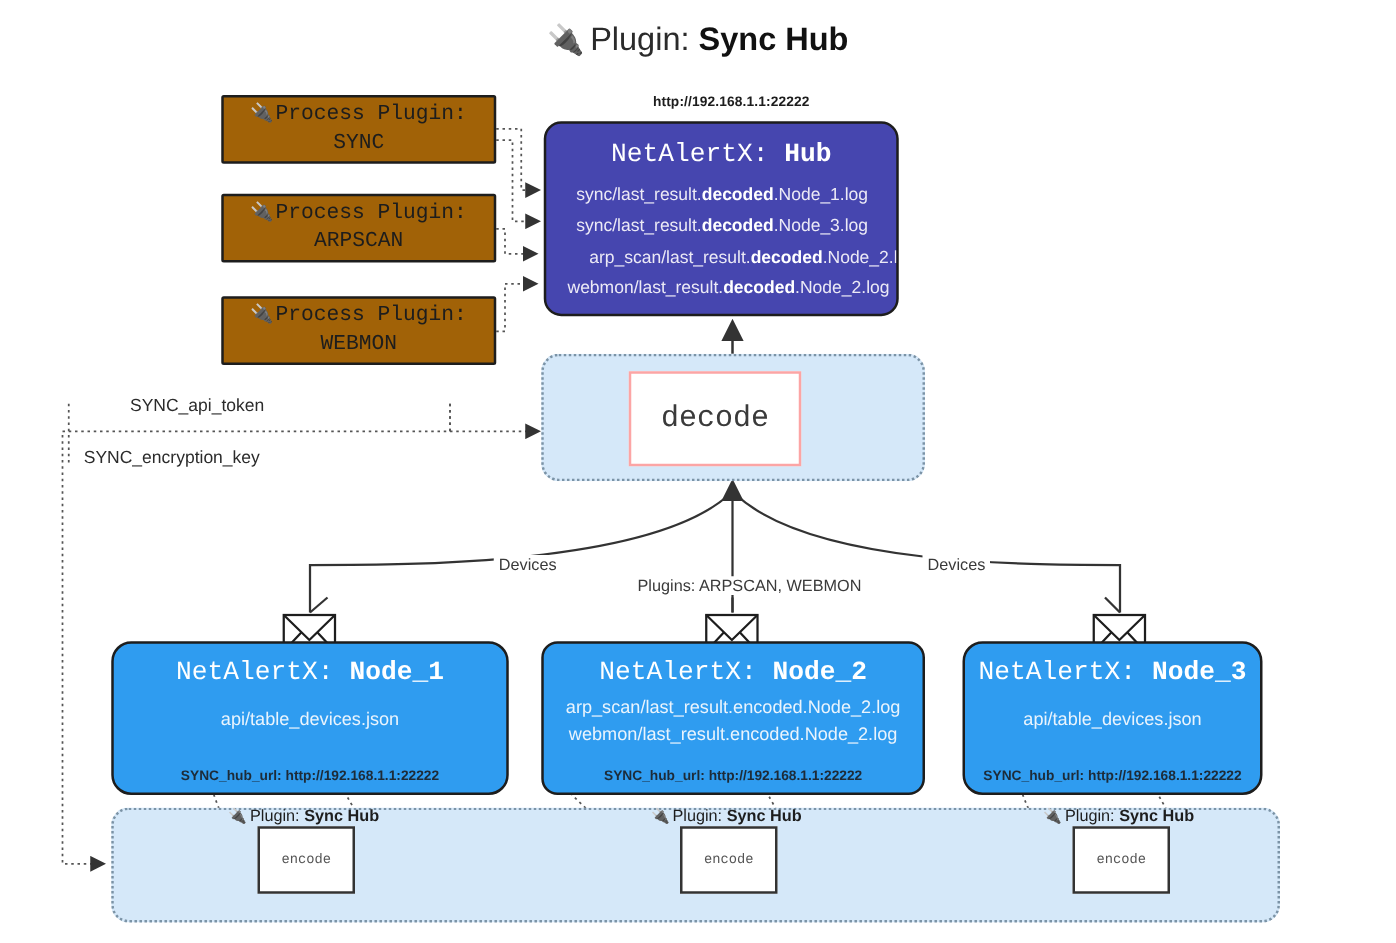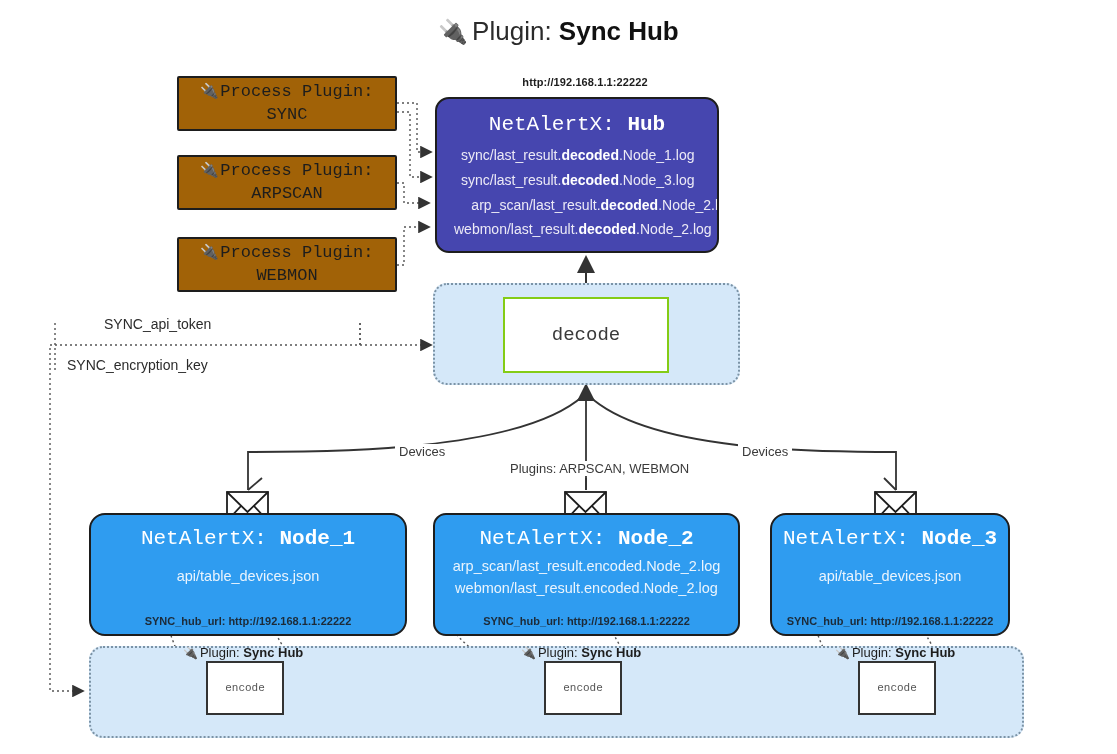--- a/index.html
+++ b/index.html
@@ -35,23 +35,23 @@
   #hub-box .hub-title{margin-top:14px;text-align:center;color:#ffffff;
       font-family:"Liberation Mono","DejaVu Sans Mono",monospace;font-size:21px;}
   #hub-box .hub-title b{font-weight:700;}
   .hub-line{position:absolute;left:14px;width:300px;color:#eceaf6;font-size:14px;
       white-space:nowrap;padding-left:10px;box-sizing:border-box;}
   .hub-line b{font-weight:700;color:#ffffff;}
 
   
   #decode-wrap{left:433px;top:283px;width:307px;height:102px;background:#d5e8f9;
       border:2px dotted #7b93a6;border-radius:14px;}
-  #decode-box{left:503px;top:297px;width:166px;height:76px;background:#ffffff;
-      border:2px solid #84cc16;display:flex;align-items:center;justify-content:center;
-      font-family:"Liberation Mono","DejaVu Sans Mono",monospace;font-size:19px;color:#3a3a3a;}
+  #decode-box{left:503px;top:297px;width:138px;height:76px;background:#ffffff;
+      border:2px solid #fca5a5;display:flex;align-items:center;justify-content:center;
+      font-family:"Liberation Mono","DejaVu Sans Mono",monospace;font-size:24px;color:#3a3a3a;}
 
   
   .node-box{border:2.5px solid #1d1d1d;border-radius:16px;background:#2f9cf0;overflow:hidden;}
   .node-title{text-align:center;color:#ffffff;margin-top:12px;
       font-family:"Liberation Mono","DejaVu Sans Mono",monospace;font-size:21px;}
   .node-title b{font-weight:700;}
   .node-line{text-align:center;color:#eaf4fd;font-size:14.5px;white-space:nowrap;}
   .node-url{position:absolute;bottom:7px;left:0;width:100%;text-align:center;
       font-size:11px;font-weight:700;color:#1d2b38;}
 

